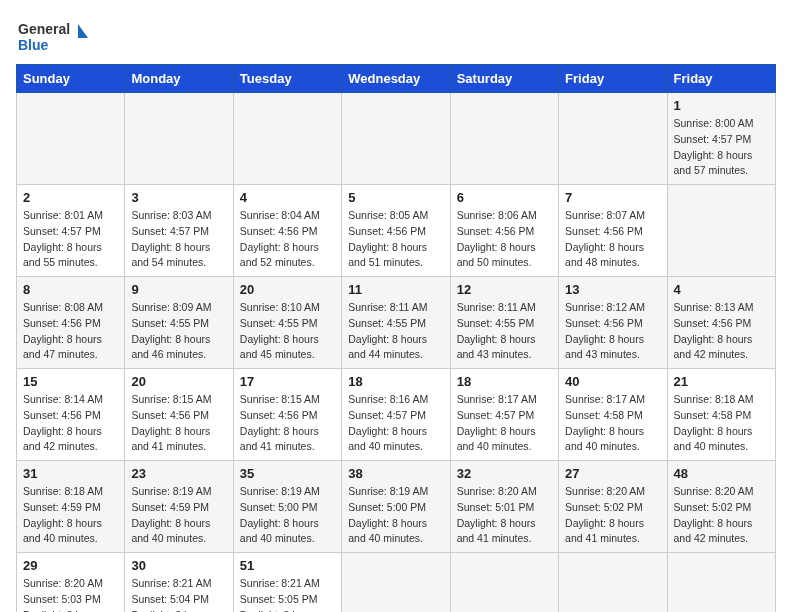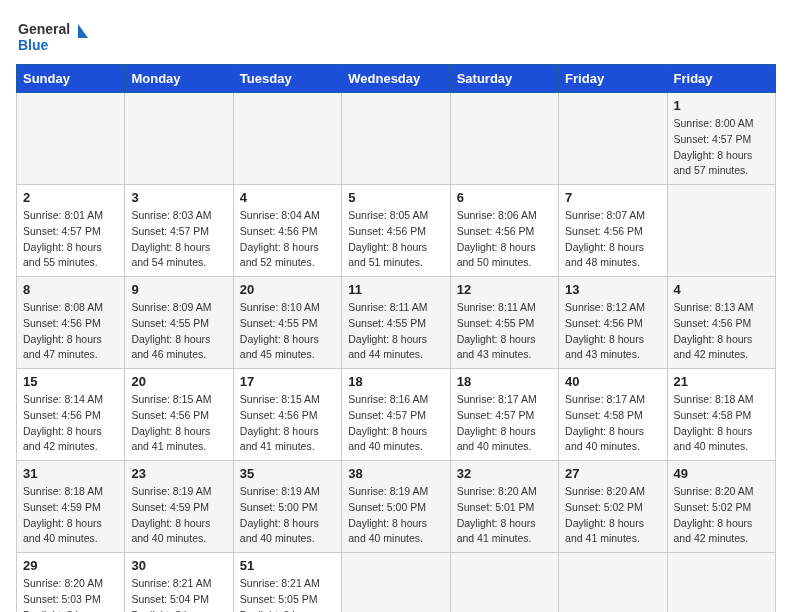--- a/index.html
+++ b/index.html
@@ -222,21 +222,21 @@
         </td>
         <td>
           <span class="day-num">32</span>
           <div class="day-detail">Sunrise: 8:20 AM<br>Sunset: 5:01 PM<br>Daylight: 8 hours and 41 minutes.</div>
         </td>
         <td>
           <span class="day-num">27</span>
           <div class="day-detail">Sunrise: 8:20 AM<br>Sunset: 5:02 PM<br>Daylight: 8 hours and 41 minutes.</div>
         </td>
         <td>
-          <span class="day-num">49</span>
+          <span class="day-num">48</span>
           <div class="day-detail">Sunrise: 8:20 AM<br>Sunset: 5:02 PM<br>Daylight: 8 hours and 42 minutes.</div>
         </td>
       </tr>
       <tr>
         <td>
           <span class="day-num">29</span>
           <div class="day-detail">Sunrise: 8:20 AM<br>Sunset: 5:03 PM<br>Daylight: 8 hours and 42 minutes.</div>
         </td>
         <td>
           <span class="day-num">30</span>

